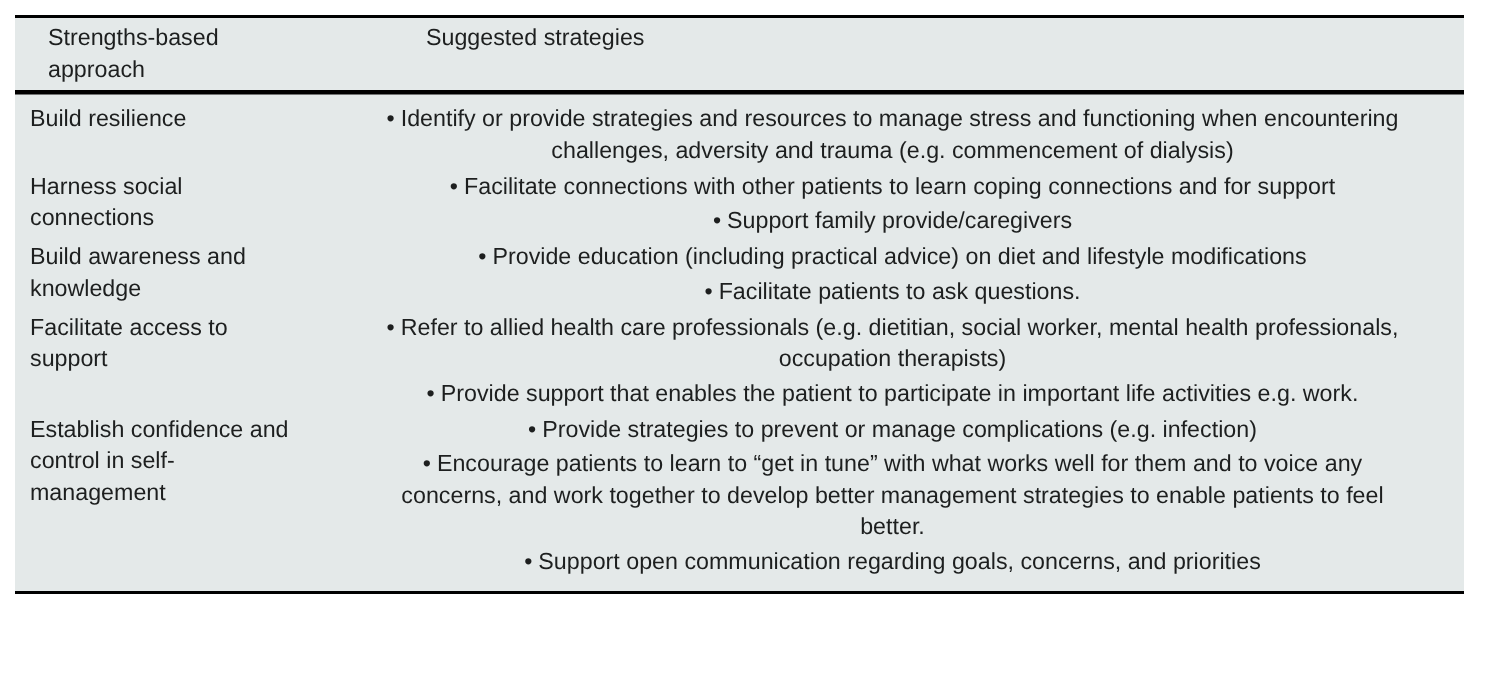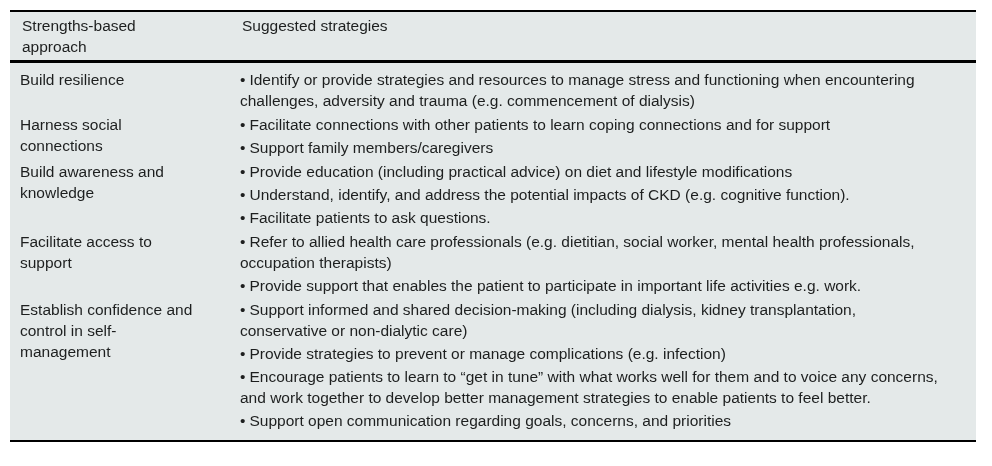--- a/index.html
+++ b/index.html
@@ -24,21 +24,22 @@
     box-sizing: border-box;
     background: #e4e9e9;
     border-top: 2px solid #000000;
     border-bottom: 2px solid #000000;
     font-size: 15.5px;
     line-height: 21px;
   }
   .thead {
     display: flex;
     border-bottom: 3px solid #000000;
-    padding: 3px 2px;
+    padding: 3px 12px;
+    gap: 32px;
   }
   .col-approach {
     flex: none;
     width: 230px;
     box-sizing: border-box;
     padding-left: 10px;
     padding-right: 45px;
   }
   .col-strategies {
     flex: 1;
@@ -47,23 +48,25 @@
   }
   .thead .col-strategies {
     text-align: left;
   }
   .tbody {
     padding: 3px 0 9px 0;
   }
   .row {
     display: flex;
     padding-top: 3px;
+    gap: 10px;
   }
   .strategy {
     margin: 2px 0 0 0;
+    text-align: center;
   }
   .col-strategies .strategy:first-child {
     margin-top: 0;
   }
   .bullet {
     margin-right: 4px;
   }
 </style>
 </head>
 <body>
@@ -82,45 +85,43 @@
         <div class="col-approach">Build resilience</div>
         <div class="col-strategies">
           <p class="strategy"><span class="bullet">•</span><span>Identify or provide strategies and resources to manage stress and functioning when encountering challenges, adversity and trauma (e.g. commencement of dialysis)</span></p>
         </div>
       </div>
 
       <div class="row">
         <div class="col-approach">Harness social connections</div>
         <div class="col-strategies">
           <p class="strategy"><span class="bullet">•</span><span>Facilitate connections with other patients to learn coping connections and for support</span></p>
-          <p class="strategy"><span class="bullet">•</span><span>Support family members/caregivers</span></p>
+          <p class="strategy"><span class="bullet">•</span><span>Support family provide/caregivers</span></p>
         </div>
       </div>
 
       <div class="row">
         <div class="col-approach">Build awareness and knowledge</div>
         <div class="col-strategies">
           <p class="strategy"><span class="bullet">•</span><span>Provide education (including practical advice) on diet and lifestyle modifications</span></p>
-          <p class="strategy"><span class="bullet">•</span><span>Understand, identify, and address the potential impacts of CKD (e.g. cognitive function).</span></p>
           <p class="strategy"><span class="bullet">•</span><span>Facilitate patients to ask questions.</span></p>
         </div>
       </div>
 
       <div class="row">
         <div class="col-approach">Facilitate access to support</div>
         <div class="col-strategies">
           <p class="strategy"><span class="bullet">•</span><span>Refer to allied health care professionals (e.g. dietitian, social worker, mental health professionals, occupation therapists)</span></p>
           <p class="strategy"><span class="bullet">•</span><span>Provide support that enables the patient to participate in important life activities e.g. work.</span></p>
         </div>
       </div>
 
       <div class="row">
         <div class="col-approach">Establish confidence and control in self-management</div>
         <div class="col-strategies">
-          <p class="strategy"><span class="bullet">•</span><span>Support informed and shared decision-making (including dialysis, kidney transplantation, conservative or non-dialytic care)</span></p>
           <p class="strategy"><span class="bullet">•</span><span>Provide strategies to prevent or manage complications (e.g. infection)</span></p>
           <p class="strategy"><span class="bullet">•</span><span>Encourage patients to learn to “get in tune” with what works well for them and to voice any concerns, and work together to develop better management strategies to enable patients to feel better.</span></p>
           <p class="strategy"><span class="bullet">•</span><span>Support open communication regarding goals, concerns, and priorities</span></p>
         </div>
       </div>
 
     </div>
   </div>
 </div>
 

